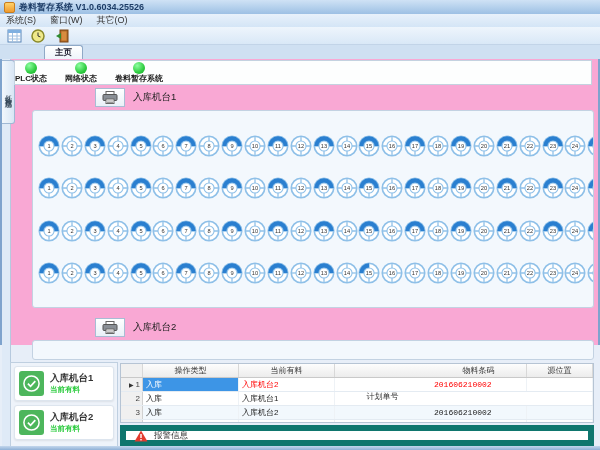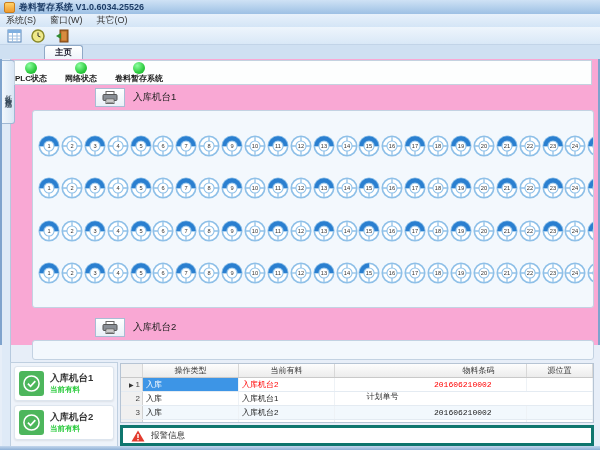--- a/index.html
+++ b/index.html
@@ -48,21 +48,21 @@
   .t-hdr .hc{display:flex;align-items:center;justify-content:center;border-right:1px solid #d8d8d8;box-sizing:border-box;color:#333;}
   .t-row{display:flex;height:13px;border-bottom:1px solid #e4ebf2;}
   .t-row.zebra{background:#f2f8fd;}
   .rh{width:22px;flex:0 0 22px;background:#f0f0f0;border-right:1px solid #d0d0d0;display:flex;align-items:center;justify-content:flex-end;padding-right:2px;box-sizing:border-box;color:#444;gap:2px;}
   .rh .mk{font-size:6px;color:#333;}
   .tc{display:flex;align-items:center;padding-left:3px;box-sizing:border-box;border-right:1px solid #eef2f6;overflow:hidden;white-space:nowrap;}
   .c0{width:96px;flex:0 0 96px;} .c1{width:96px;flex:0 0 96px;} .c2{width:96px;flex:0 0 96px;margin-top:32px;} .c3{width:96px;flex:0 0 96px;font-family:Liberation Mono, monospace;} .c4{flex:1;}
   .tc.sel{background:#3d95e6;color:#fff;}
   .tc.alert{color:#f00;}
   
-  .alarm-bar{position:absolute;left:118px;top:425px;width:474px;height:21px;background:#fff;border:3px solid #0f766e;box-sizing:border-box;display:flex;align-items:center;gap:6px;padding-left:8px;}
+  .alarm-bar{position:absolute;left:118px;top:425px;width:474px;height:21px;background:#fff;border:6px solid #0f766e;box-sizing:border-box;display:flex;align-items:center;gap:6px;padding-left:8px;}
   .alarm-lbl{font-size:8.5px;color:#333;}
   
   .bottom-edge{position:absolute;left:-2px;top:446px;width:600px;height:4px;background:linear-gradient(#c3d6ec,#8fb0d6);}
 </style>
 </head>
 <body>
 
 <div class="window">
 
   <div class="titlebar">

